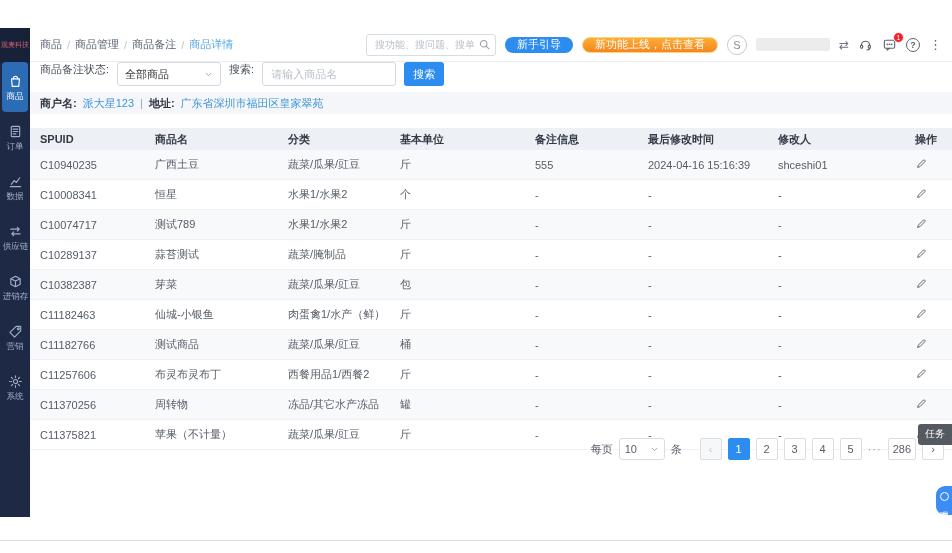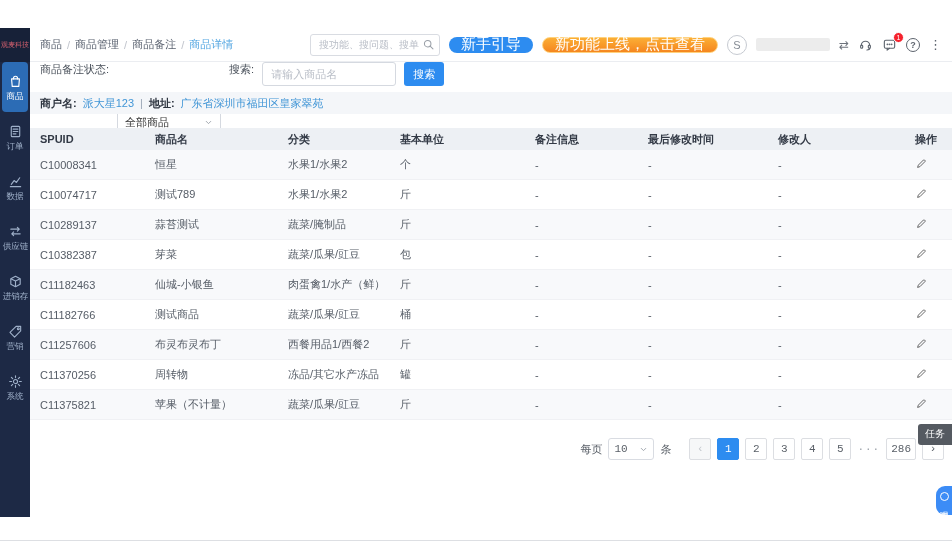--- a/index.html
+++ b/index.html
@@ -24,35 +24,35 @@
   .breadcrumb{display:flex;align-items:center;gap:5px;font-size:11px;color:#5a6270;white-space:nowrap;}
   .breadcrumb .sep{color:#c0c4cc;}
   .breadcrumb .crumb{cursor:pointer;}
   .breadcrumb .current{color:#55a7e2;}
   .top-right{margin-left:auto;display:flex;align-items:center;gap:9px;}
   .top-search{position:relative;width:130px;height:22px;}
   .top-search input{width:100%;height:100%;box-sizing:border-box;border:1px solid #d9dce2;border-radius:3px;padding:0 20px 0 8px;font-size:10px;color:#333;outline:none;}
   input::placeholder{color:#b9bec7;}
   .top-search .mag{position:absolute;right:5px;top:4px;width:13px;height:13px;color:#9aa0a8;}
   .top-search .mag svg{width:100%;height:100%;display:block;}
-  .pill{height:16px;border:none;border-radius:11px;font-size:15px;color:#fff;padding:4px 12px;cursor:pointer;display:flex;align-items:center;white-space:nowrap;}
+  .pill{height:16px;border:none;border-radius:11px;font-size:11px;color:#fff;padding:4px 12px;cursor:pointer;display:flex;align-items:center;white-space:nowrap;}
   .pill.guide{background:#2d8cf0;}
   .pill.promo{background:linear-gradient(180deg,#fbae35,#f5861f);border:1px solid #ffd27d;box-sizing:border-box;}
   .avatar{width:20px;height:20px;border-radius:50%;border:1px solid #c6cad1;color:#858b94;font-size:11px;display:flex;align-items:center;justify-content:center;background:#fff;cursor:pointer;box-sizing:border-box;}
   .redacted{width:74px;height:13px;background:#ececec;border-radius:2px;}
   .swap{font-size:12px;color:#6d737c;cursor:pointer;line-height:1;}
   .hicon{width:15px;height:15px;color:#5d646e;cursor:pointer;position:relative;display:inline-flex;}
   .hicon svg{width:100%;height:100%;display:block;}
   .badge{position:absolute;top:-5px;right:-7px;min-width:11px;height:11px;background:#f5222d;border-radius:6px;color:#fff;font-size:7px;display:flex;align-items:center;justify-content:center;border:1px solid #fff;box-sizing:border-box;padding:0 1px;}
   .qmark{width:14px;height:14px;border:1.3px solid #5d646e;border-radius:50%;font-size:9px;font-weight:bold;color:#5d646e;display:flex;align-items:center;justify-content:center;cursor:pointer;box-sizing:border-box;}
   .vdots{font-size:13px;color:#5d646e;cursor:pointer;line-height:1;}
 
   
   .filterbar{position:absolute;left:30px;top:62px;right:0;height:30px;background:#fff;display:flex;align-items:flex-start;gap:8px;padding-left:10px;font-size:11px;color:#49505a;}
-  .selectbox{width:104px;height:24px;border:1px solid #d5d9e0;border-radius:3px;display:flex;align-items:center;justify-content:space-between;padding:8px 7px;box-sizing:border-box;cursor:pointer;color:#333;background:#fff;margin-top:48px;}
+  .selectbox{width:104px;height:24px;border:1px solid #d5d9e0;border-radius:3px;display:flex;align-items:center;justify-content:space-between;padding:8px 7px;box-sizing:border-box;cursor:pointer;color:#333;background:#fff;}
   .chev{width:9px;height:9px;color:#9aa0a8;}
   .chev svg{width:100%;height:100%;display:block;}
   .filter-input{width:134px;height:24px;border:1px solid #d5d9e0;border-radius:3px;padding:0 8px;font-size:11px;box-sizing:border-box;outline:none;color:#333;}
   .search-btn{width:40px;height:24px;background:#2d8cf0;color:#fff;border:none;border-radius:3px;font-size:11px;cursor:pointer;}
 
   
   .merchantbar{position:absolute;left:30px;top:92px;right:0;height:22px;background:#f4f6f9;display:flex;align-items:center;gap:6px;padding-left:10px;font-size:11px;}
   .mlabel{color:#2e3540;font-weight:bold;}
   .mlink{color:#4095d6;cursor:pointer;}
   .mpipe{color:#9aa6b5;}
@@ -60,21 +60,21 @@
   
   .tablewrap{position:absolute;left:30px;top:128px;right:0;}
   table{width:100%;border-collapse:collapse;table-layout:fixed;}
   thead th{height:22px;background:#edf0f4;font-size:11px;color:#333a46;font-weight:bold;text-align:left;padding:0 0 0 10px;white-space:nowrap;overflow:hidden;}
   tbody td{height:29px;font-size:11px;color:#555c66;padding:0 0 0 10px;border-bottom:1px solid #f0f1f4;white-space:nowrap;overflow:hidden;}
   tbody tr:nth-child(odd){background:#f8f9fb;}
   .editicon{width:13px;height:13px;color:#555;cursor:pointer;display:inline-block;}
   .editicon svg{width:100%;height:100%;display:block;}
 
   
-  .pagination{position:absolute;top:438px;right:8px;display:flex;align-items:center;gap:6px;font-size:11px;color:#5a6068;font-family:Liberation Mono, monospace;}
+  .pagination{position:absolute;top:438px;right:8px;display:flex;align-items:center;gap:6px;font-size:11px;color:#5a6068;}
   .ppselect{width:46px;height:22px;border:1px solid #d9dce2;border-radius:3px;display:flex;align-items:center;justify-content:space-between;padding:9px 5px;box-sizing:border-box;cursor:pointer;background:#fff;}
   .pbtn{min-width:22px;height:22px;border:1px solid #dcdee2;background:#fff;border-radius:2px;display:flex;align-items:center;justify-content:center;cursor:pointer;box-sizing:border-box;padding:0 4px;color:#5a6068;}
   .pbtn.active{background:#2d8cf0;border-color:#2d8cf0;color:#fff;}
   .pbtn.prev{background:#f6f7f8;color:#c3c7cc;}
   .pellipsis{color:#9aa0a8;letter-spacing:1px;}
 
   
   .float-task{position:absolute;right:0;top:424px;background:#555a61;color:#fff;font-size:10px;padding:3px 7px 4px;border-radius:3px 0 0 3px;cursor:pointer;z-index:5;text-align:right;}
   .float-service{position:absolute;right:0;top:486px;width:16px;background:#3c8cf6;color:#fff;border-radius:9px 0 0 9px;padding:6px 0 7px;display:flex;flex-direction:column;align-items:center;gap:2px;cursor:pointer;z-index:5;}
   .fs-icon{width:9px;height:9px;border:1px solid #fff;border-radius:50%;box-sizing:border-box;margin-bottom:1px;}
@@ -247,20 +247,32 @@
             <th>商品名</th>
             <th>分类</th>
             <th>基本单位</th>
             <th>备注信息</th>
             <th>最后修改时间</th>
             <th>修改人</th>
             <th>操作</th>
           </tr>
         </thead>
       <tbody id="tbody">
+          <tr>
+            <td>C10940235</td>
+            <td>广西土豆</td>
+            <td>蔬菜/瓜果/豇豆</td>
+            <td>斤</td>
+            <td>555</td>
+            <td>2024-04-16 15:16:39</td>
+            <td>shceshi01</td>
+            <td><span class="editicon"><svg viewBox="0 0 16 16" fill="none" stroke="currentColor" stroke-width="1.1" stroke-linejoin="round">
+                  <path d="M3.2 12.8l.9-2.8 6.3-6.3a.9.9 0 0 1 1.3 0l.6.6a.9.9 0 0 1 0 1.3L6 11.9z"></path>
+                </svg></span></td>
+          </tr>
           <tr>
             <td>C10008341</td>
             <td>恒星</td>
             <td>水果1/水果2</td>
             <td>个</td>
             <td>-</td>
             <td>-</td>
             <td>-</td>
             <td><span class="editicon"><svg viewBox="0 0 16 16" fill="none" stroke="currentColor" stroke-width="1.1" stroke-linejoin="round">
                   <path d="M3.2 12.8l.9-2.8 6.3-6.3a.9.9 0 0 1 1.3 0l.6.6a.9.9 0 0 1 0 1.3L6 11.9z"></path>

